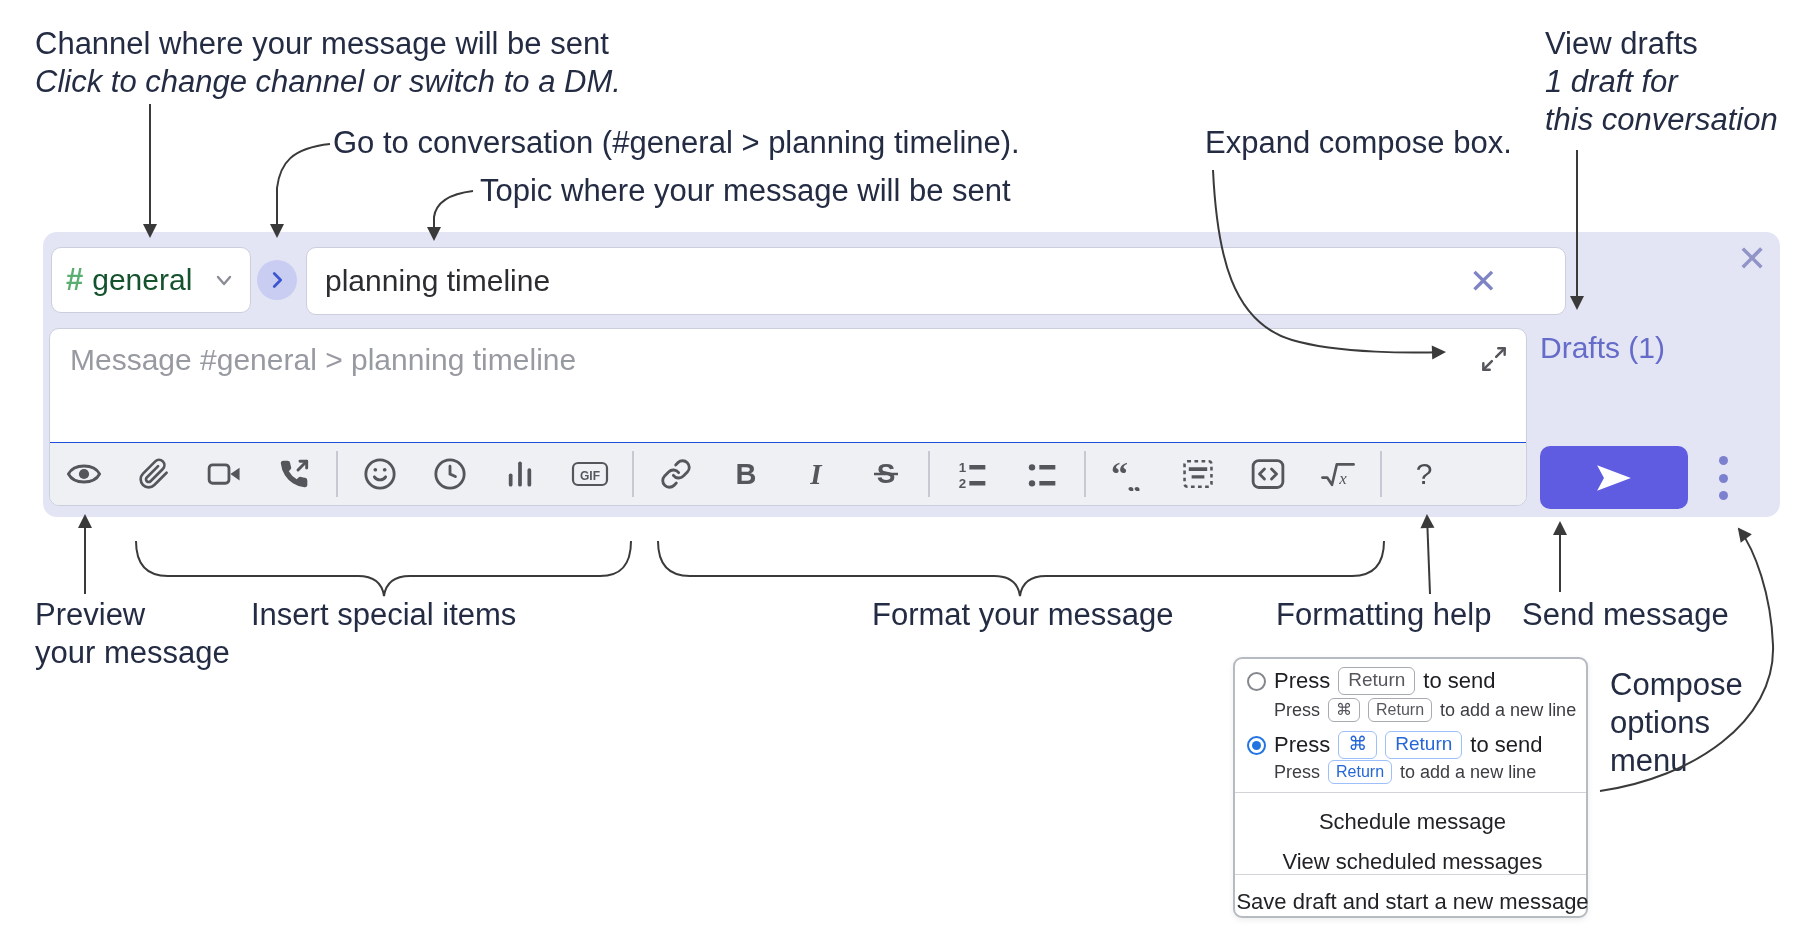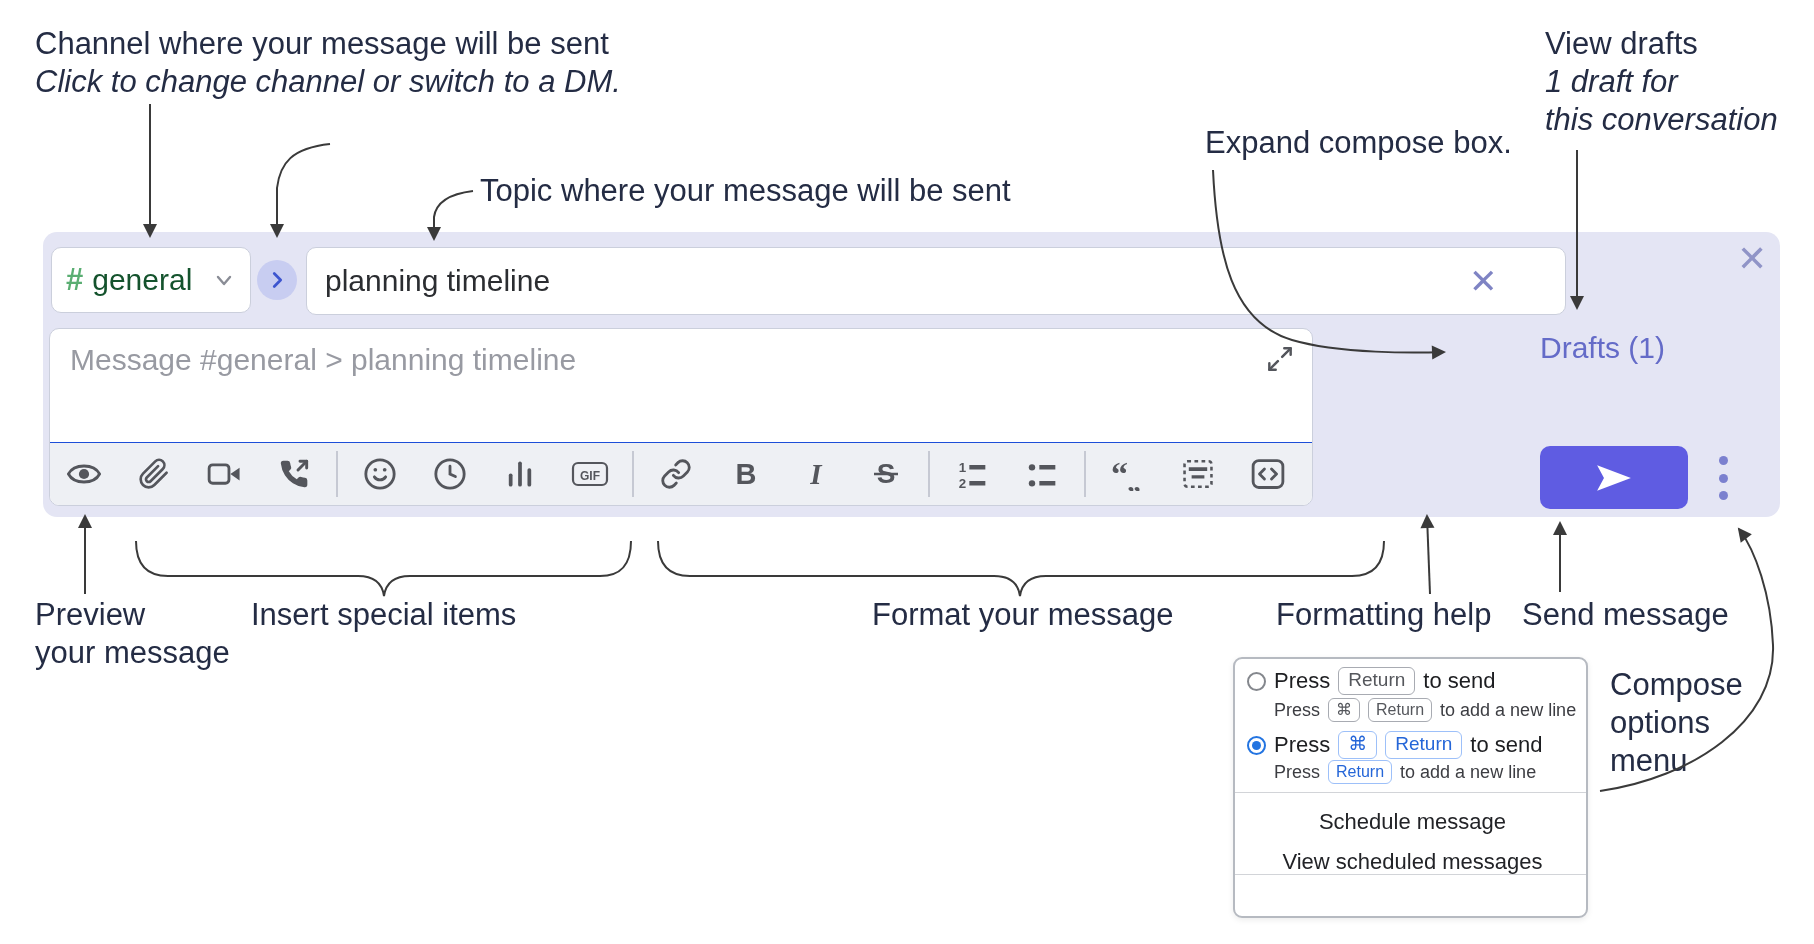--- a/index.html
+++ b/index.html
@@ -19,21 +19,21 @@
     padding:0 14px;gap:9px;cursor:pointer;}
   .hash{color:#5aae72;font-size:31px;font-weight:700;}
   .channel-label{color:#14532d;font-size:30px;}
   .chev-down{margin-left:auto;}
   .go-btn{position:absolute;left:214px;top:28px;width:40px;height:40px;border-radius:50%;
     background:#c8cdf1;display:flex;align-items:center;justify-content:center;cursor:pointer;}
   .topic-input{position:absolute;left:263px;top:15px;width:1260px;height:68px;
     background:#fff;border:1.5px solid #cbcfdc;border-radius:10px;box-sizing:border-box;
     font-family:"Liberation Sans",sans-serif;font-size:30px;color:#2b2d31;padding:0 70px 0 18px;outline:none;}
   .topic-clear{position:absolute;left:1426px;top:33px;font-size:34px;color:#7f84c4;cursor:pointer;line-height:32px;}
-  .msg-card{left:6px;top:96px;width:1264px;height:178px;padding:0;overflow:hidden;border-radius:10px;}
+  .msg-card{left:6px;top:96px;width:1478px;height:178px;padding:0;overflow:hidden;border-radius:10px;}
   .msg-area{position:absolute;left:0;top:0;width:100%;height:115px;border:none;resize:none;outline:none;
     font-family:"Liberation Sans",sans-serif;font-size:30px;color:#2b2d31;padding:14px 60px 0 20px;box-sizing:border-box;background:transparent;}
   .msg-area::placeholder{color:#989aa2;opacity:1;}
   .expand-btn{position:absolute;right:16px;top:14px;width:32px;height:32px;cursor:pointer;}
   .toolbar{position:absolute;left:0;bottom:0;width:100%;height:63px;background:#eef0f4;
     border-top:1px solid #1d4ed8;border-radius:0 0 9px 9px;display:flex;align-items:center;padding:0 12px;box-sizing:border-box;}
   .tb-btn{width:44px;height:48px;display:flex;align-items:center;justify-content:center;cursor:pointer;flex:0 0 auto;margin-right:26px;}
   .tb-div{width:2px;height:46px;background:#c6c9d3;margin:0 20px 0 -6px;flex:0 0 auto;}
   .tb-txt{font-size:29px;color:#54565c;font-weight:700;}
   .tb-italic{font-style:italic;font-family:"Liberation Serif",serif;}
@@ -68,20 +68,23 @@
 </head>
 <body>
 
 <div class="canvas">
 
   <div class="ann" style="left:35px;top:25px;">
     <div><b>Channel</b><span> where your message will be sent</span></div>
     <div class="it">Click to change channel or switch to a DM.</div>
   </div>
 
+  <div class="ann" style="left:333px;top:124px;">
+    <b>Go to</b><span> conversation (#general &gt; planning timeline).</span>
+  </div>
 
   <div class="ann" style="left:480px;top:172px;">
     <b>Topic</b><span> where your message will be sent</span>
   </div>
 
   <div class="ann" style="left:1205px;top:124px;">
     <b>Expand</b><span> compose box.</span>
   </div>
 
   <div class="ann" style="left:1545px;top:25px;">
@@ -322,20 +325,28 @@
           <line x1="3" y1="10" x2="21" y2="10"></line>
           <circle cx="8" cy="14.5" r="1" fill="#7d82d8"></circle>
           <circle cx="12" cy="14.5" r="1" fill="#7d82d8"></circle>
           <circle cx="16" cy="14.5" r="1" fill="#7d82d8"></circle>
           <circle cx="8" cy="18" r="1" fill="#7d82d8"></circle>
           <circle cx="12" cy="18" r="1" fill="#7d82d8"></circle>
         </svg>
       <span>View scheduled messages</span>
     </div>
     <div class="p-div" style="top:215px;"></div>
+    <div class="p-mi" style="top:226px;height:28px;">
+      <svg width="25" height="25" viewBox="0 0 24 24" fill="none" stroke="#7d82d8" stroke-width="2" stroke-linecap="round" stroke-linejoin="round">
+          <path d="M14 2.5 H6 a2 2 0 0 0-2 2 v15 a2 2 0 0 0 2 2 h12 a2 2 0 0 0 2-2 V8.5 Z"></path>
+          <polyline points="14 2.5 14 8.5 20 8.5"></polyline>
+          <polyline points="8.5 14.5 11 17 15.5 11.5"></polyline>
+        </svg>
+      <span>Save draft and start a new message</span>
+    </div>
   </div>
 
   <svg class="overlay" width="1814" height="944" viewBox="0 0 1814 944">
     <defs>
       <marker id="arw" markerWidth="9" markerHeight="9" refX="6.5" refY="4" orient="auto">
         <path d="M0.5,0.5 L7.5,4 L0.5,7.5 Z" fill="#3a3a3a"></path>
       </marker>
     </defs>
     <g stroke="#3a3a3a" stroke-width="2" fill="none">
       <line x1="150" y1="104" x2="150" y2="236" marker-end="url(#arw)"></line>

